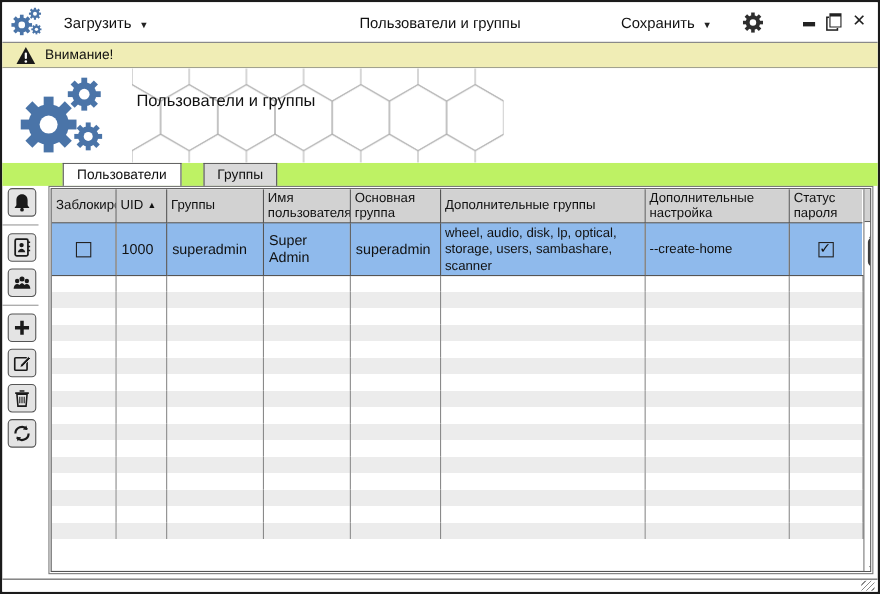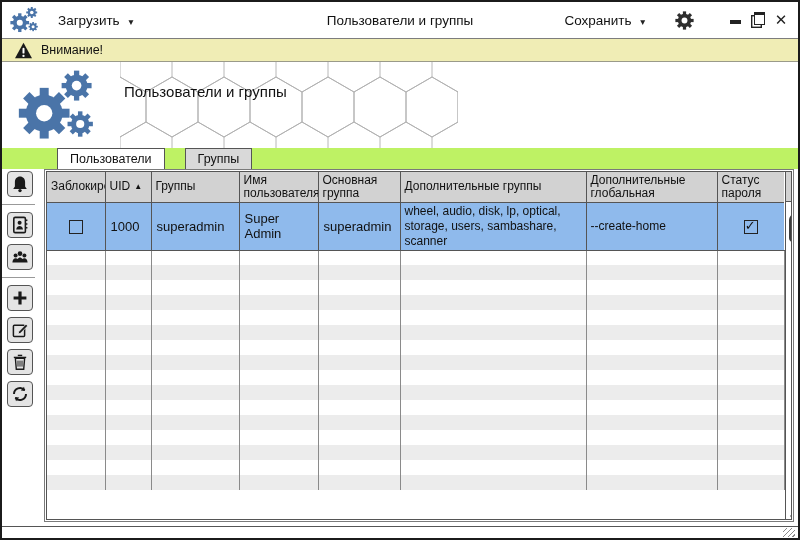--- a/index.html
+++ b/index.html
@@ -251,21 +251,21 @@
               <col style="width:67px">
           </colgroup>
           <thead>
             <tr>
               <th class="nowrap"><span>Заблокирован</span></th>
               <th class="nowrap"><span>UID</span><span class="sort-asc"></span></th>
               <th><span>Группы</span></th>
               <th><span>Имя пользователя</span></th>
               <th><span>Основная группа</span></th>
               <th><span>Дополнительные группы</span></th>
-              <th><span>Дополнительные глобальная</span></th>
+              <th><span>Дополнительные настройка</span></th>
               <th><span>Статус пароля</span></th>
             </tr>
           </thead>
           <tbody>
               <tr class="data-row selected">
                 <td class="c-center"><span class="cb"></span></td>
                 <td>1000</td>
                 <td>superadmin</td>
                 <td>Super Admin</td>
                 <td>superadmin</td>

